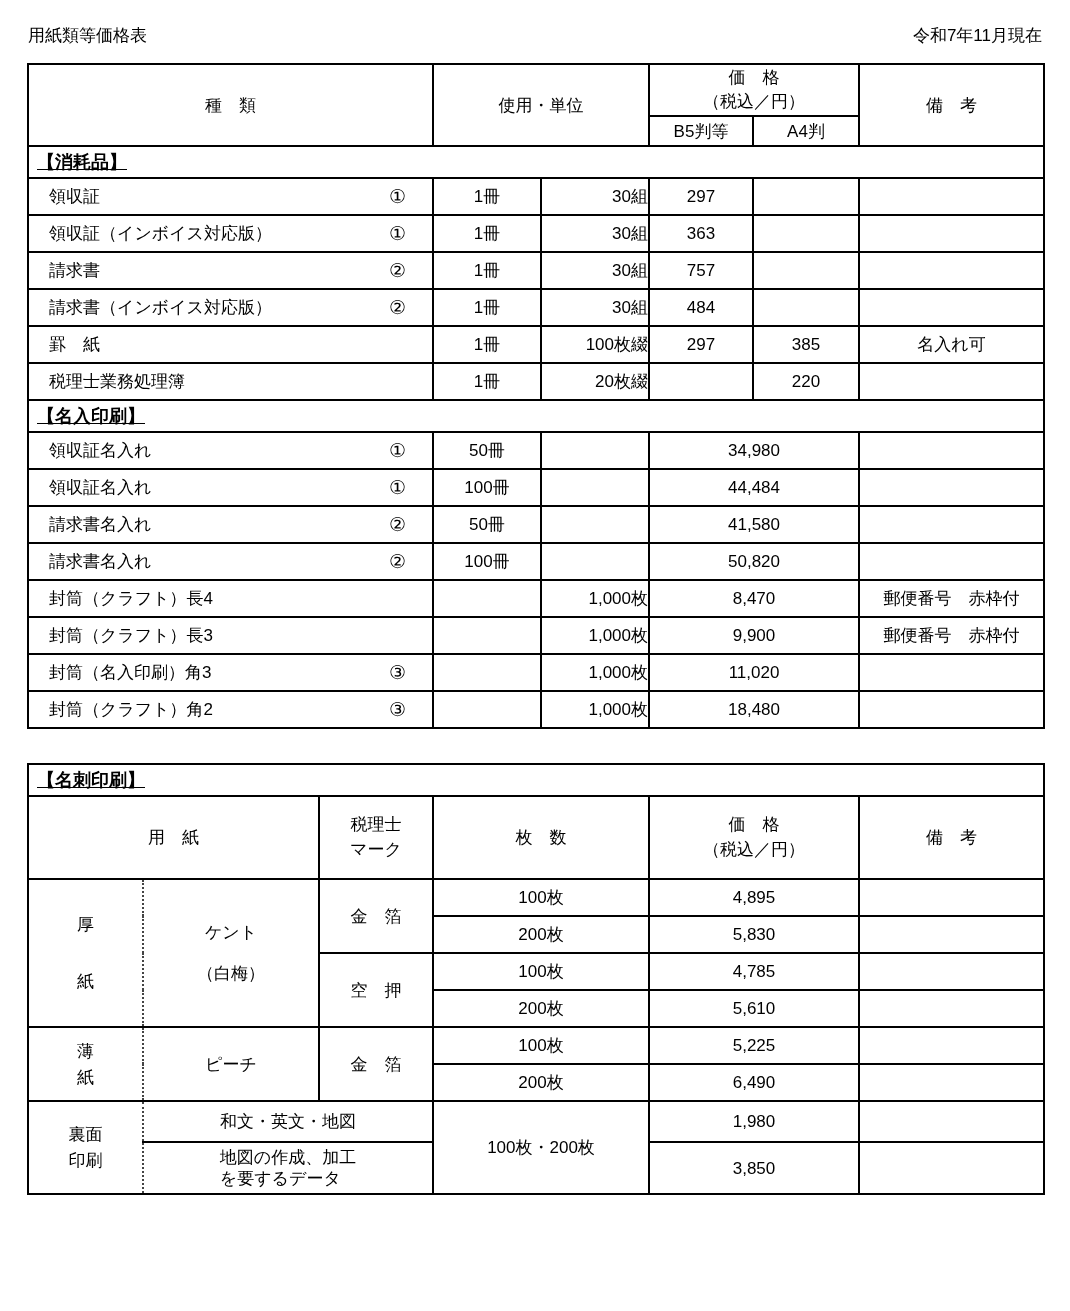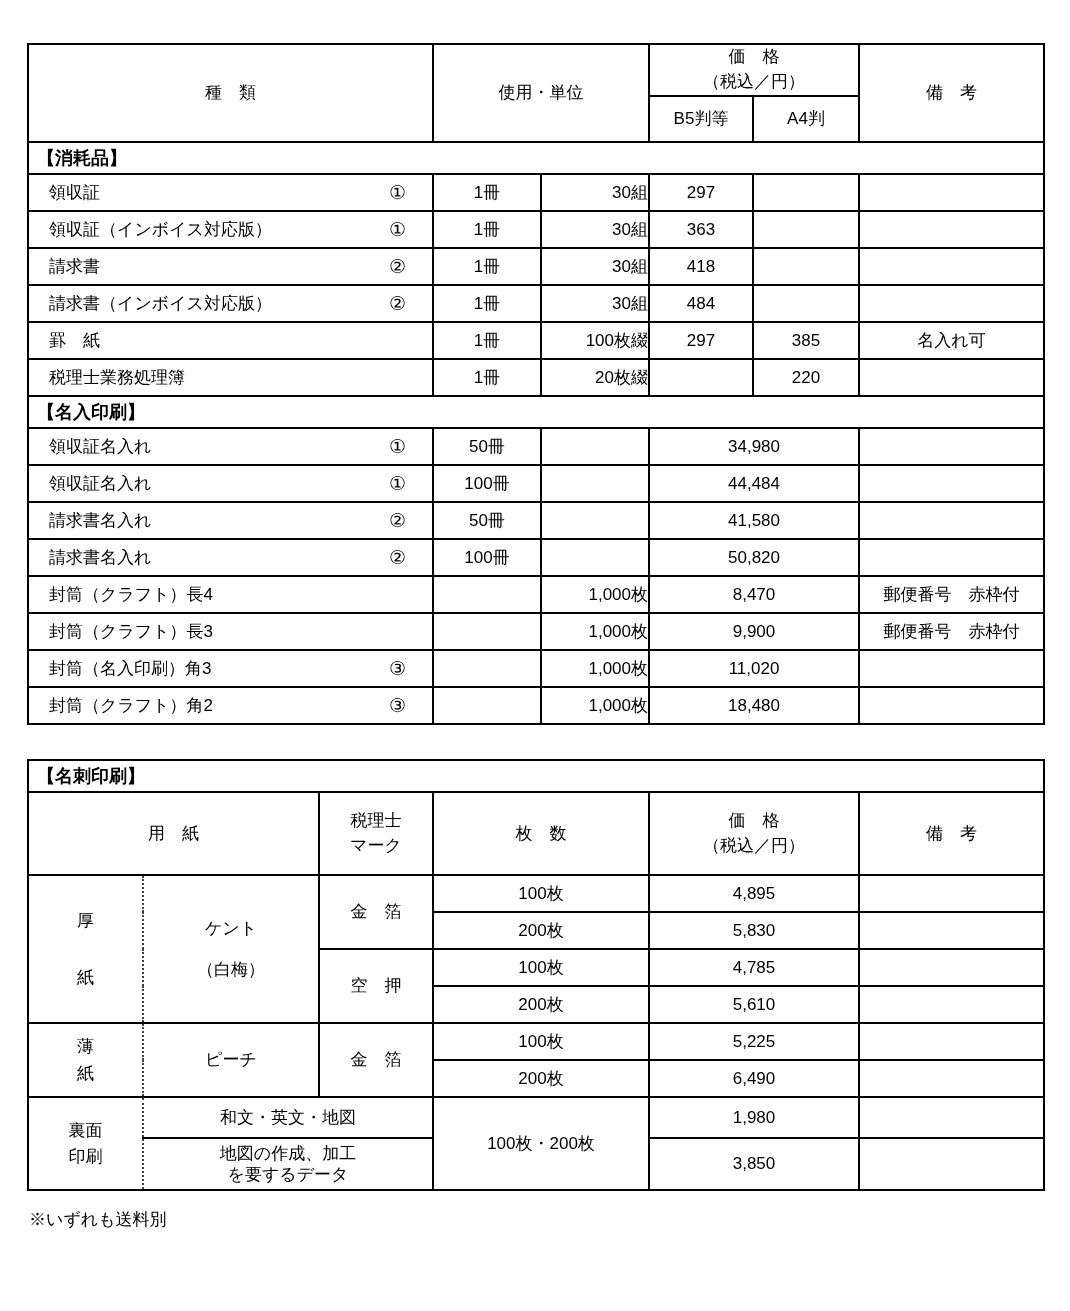--- a/index.html
+++ b/index.html
@@ -13,45 +13,49 @@
     font-size:17px; line-height:1.2; padding:0 1px; }
   table { border-collapse:collapse; table-layout:fixed; width:1016px; }
   .t1 { margin-top:17px; }
   .t2 { margin-top:34px;border-radius:28px; }
   th, td {
     border:2px solid #000; padding:0 6px; font-size:17px; font-weight:normal;
     text-align:center; vertical-align:middle; line-height:1.25;
     overflow:hidden; white-space:nowrap;
   }
   .t1 .h1 th { height:52px; }
-  .t1 .h2 th { height:46px; }
-  tr.sec td { height:32px; text-align:left; font-weight:bold; font-size:18px; padding-left:8px; }
+  .t1 .h2 th { height:30px; }
+  tr.sec td { height:32px; text-align:left; font-weight:bold; font-size:18px; padding-left:8px;text-decoration:underline; }
   tr.r td { height:37px; }
   .t2 .ch th { height:83px; }
   .t2 tr.rb1 td { height:41px; }
   .t2 tr.rb2 td { height:52px; }
   td.name { text-align:left; padding:0; }
   .nc { display:flex; justify-content:space-between; align-items:center; padding:0 26px 0 20px; }
   .mark { font-size:19px; line-height:1; }
   td.rt { text-align:right; padding-right:0; }
   .two div { line-height:1.45; }
   .vstack { display:flex; flex-direction:column; align-items:center; justify-content:center; }
   .g-big  { gap:36px; }
   .g-mid  { gap:20px;justify-content:space-between; }
   .g-sm   { gap:5px; }
   .dr-dot { border-right:2px dotted #444 !important; }
   .dl-dot { border-left:2px dotted #444 !important; }
-  .block-left { display:inline-block; text-align:center; }
+  .block-left { display:inline-block; text-align:left; }
   .footnote { margin-top:17px; font-size:17px; padding-left:2px; }
 </style>
 </head>
 <body>
 
 <div class="page">
 
+  <div class="doc-head">
+    <span>用紙類等価格表</span>
+    <span>令和7年11月現在</span>
+  </div>
 
   <table class="t1">
     <colgroup>
       <col style="width:405px">
         <col style="width:108px">
         <col style="width:108px">
       <col style="width:104px">
         <col style="width:106px">
         <col style="width:185px">
     </colgroup>
@@ -102,21 +106,21 @@
     </tr>
     <tr class="r">
       <td class="name">
             <div class="nc">
               <span>請求書</span>
               <span class="mark">②</span>
             </div>
           </td>
       <td>1冊</td>
       <td class="rt">30組</td>
-      <td>418</td>
+      <td>757</td>
       <td></td>
       <td></td>
     </tr>
     <tr class="r">
       <td class="name">
             <div class="nc">
               <span>請求書（インボイス対応版）</span>
               <span class="mark">②</span>
             </div>
           </td>
@@ -352,15 +356,14 @@
     <tr class="rb2">
       <td colspan="2" class="dl-dot">
         <span class="block-left"><span style="display:block">地図の作成、加工</span><span style="display:block">を要するデータ</span></span>
       </td>
       <td>3,850</td>
       <td></td>
     </tr>
   </tbody>
     </table>
 
-  <div class="footnote">※いずれも送料別</div>
 
 </div>
 
 </body></html>

